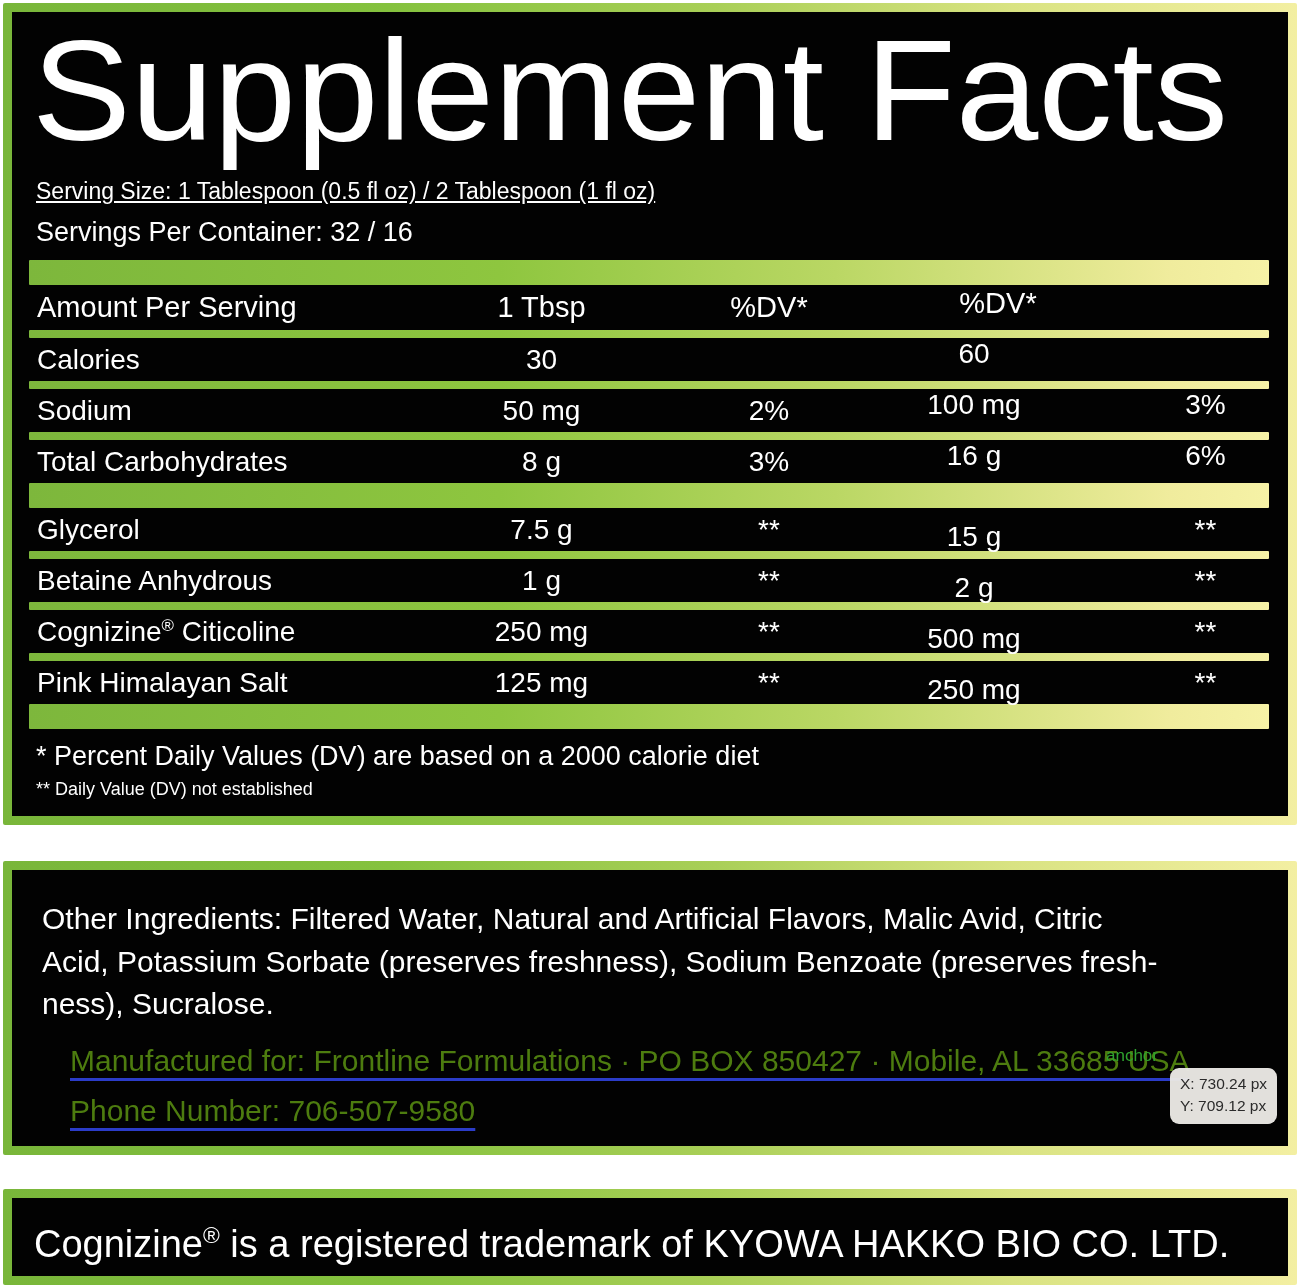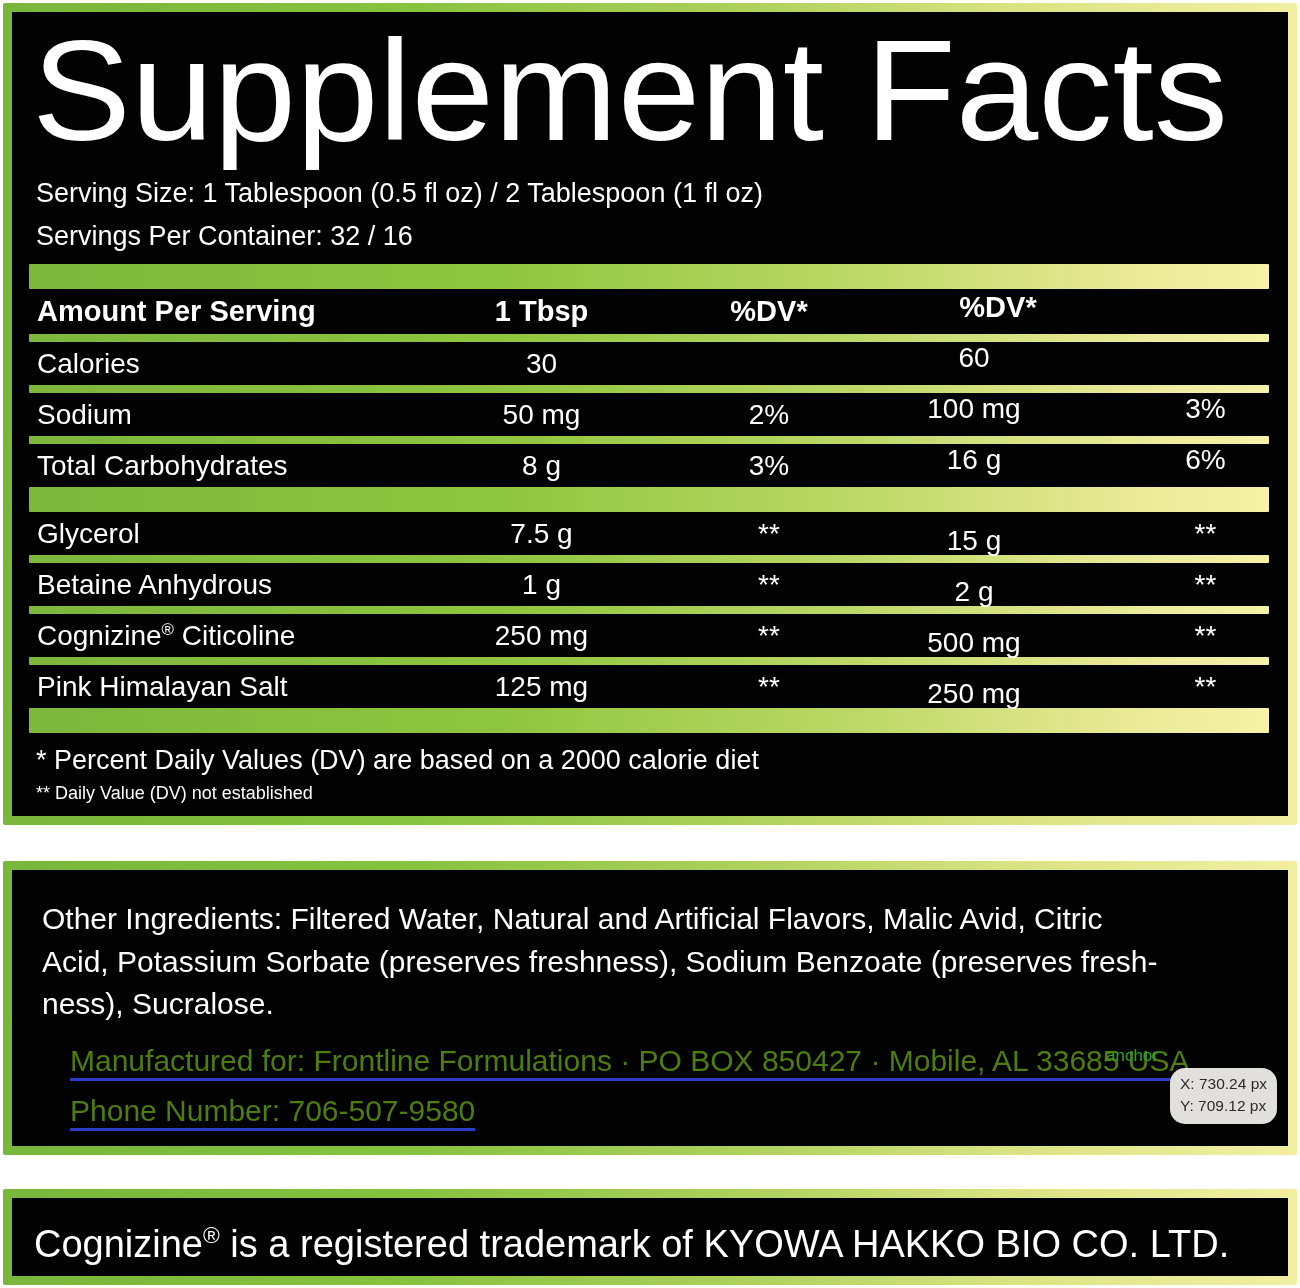--- a/index.html
+++ b/index.html
@@ -23,40 +23,40 @@
   #panel1{top:3px;height:822px;}
   #panel2{top:861px;height:294px;}
   #panel3{top:1189px;height:96px;}
 
   
   .sf-title{
     margin:6px 0 0 20px;font-size:142px;line-height:1.03;font-weight:normal;
     letter-spacing:0px;color:#fff;white-space:nowrap;
     transform:scaleX(1.045);transform-origin:left center;
   }
-  .serving-line{margin:14px 0 0 24px;font-size:27px;}
+  .serving-line{margin:14px 0 0 24px;font-size:23px;text-decoration:underline;}
   .serving-line2{margin:12px 8px 0 24px;font-size:27px;}
 
   .bar{
     margin:0 19px 0 17px;border-radius:1px;
     background:linear-gradient(90deg,#7db73c 0%,#8ec63f 38%,#bad764 65%,#f0ec9d 92%,#f6f2a6 100%);
   }
   .bar.thick{height:25px;}
   .bar.thin{height:8px;}
   .bar.mt{margin-top:12px;}
 
   .trow{
     display:grid;grid-template-columns:370px 285px 170px 240px 1fr;
     align-items:center;height:43px;margin:0 19px 0 17px;
     font-size:28px;color:#fff;
   }
   .trow .label{padding-left:8px;white-space:nowrap;}
   .trow .c1,.trow .c2,.trow .c3,.trow .c4{text-align:center;white-space:nowrap;}
   .trow .c4{transform:translateX(24px);}
-  .thead{height:45px;font-weight:bold;font-size:29px;}
+  .thead{height:45px;font-weight:normal;font-size:29px;}
   .thead .c3{position:relative;top:-6px;}
   .thead .c4{position:relative;top:-4px;}
   .raise .c3,.raise .c4{position:relative;top:-6px;}
   .lower3 .c3{position:relative;top:7px;}
   sup{font-size:60%;vertical-align:super;}
 
   .footnote1{margin:12px 0 0 24px;font-size:27px;}
   .footnote2{margin:7px 0 0 24px;font-size:18px;}
 
   
@@ -72,21 +72,21 @@
   .manufactured{margin-top:18px;}
   .phone{margin-top:16px;}
 
   
   .p3-inner{padding:24px 0 0 22px;}
   .trademark-line{font-size:38px;white-space:nowrap;}
 
   
   .coord-tooltip{
     position:absolute;left:1170px;top:1068px;z-index:30;
-    background:rgba(233,231,227,0.97);border-radius:15px;
+    background:rgba(233,231,227,0.97);border-radius:9px;
     padding:5px 10px 6px 10px;color:#2b2b2b;font-size:15.5px;line-height:1.45;
     white-space:nowrap;
   }
   .anchor-label{
     position:absolute;left:1106px;top:1046px;z-index:25;
     color:#2fa32f;font-size:17px;
   }
 </style>
 </head>
 <body>

